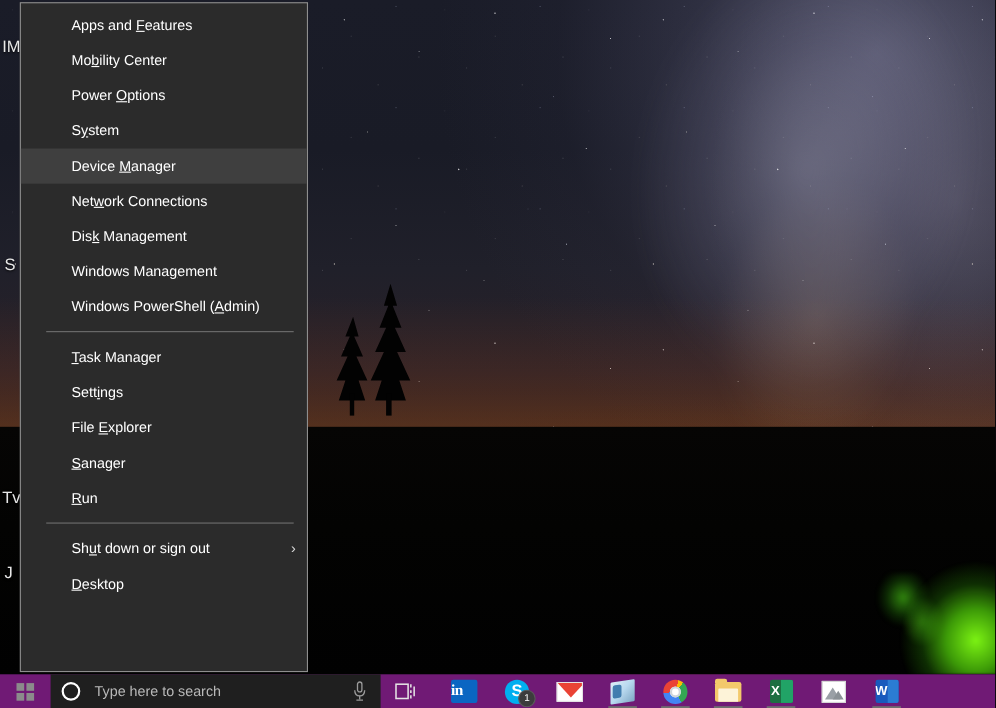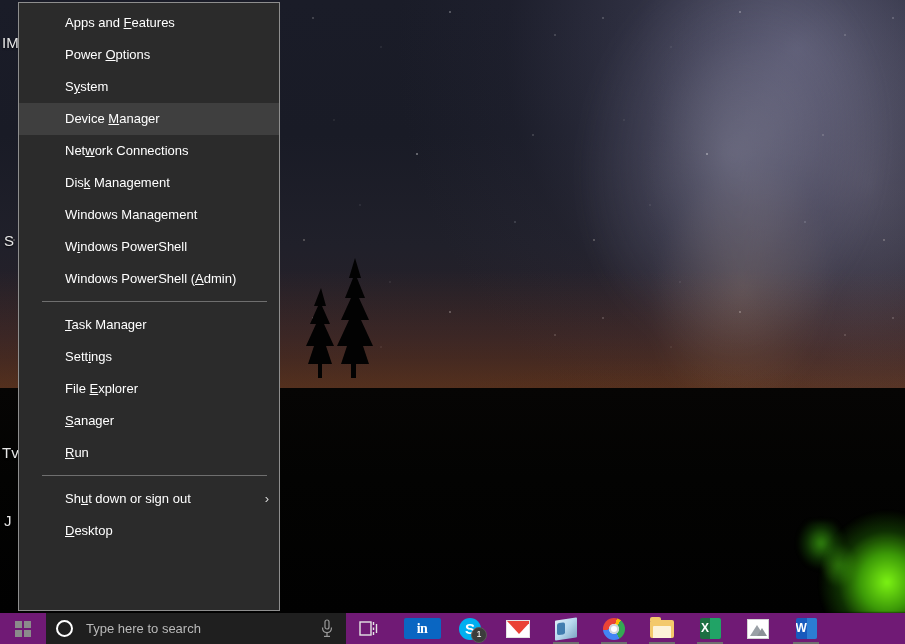--- a/index.html
+++ b/index.html
@@ -260,28 +260,28 @@
   .tb-app.running::after {
     content: "";
     position: absolute;
     bottom: 0; left: 11px;
     width: 26px; height: 2px;
     background: #6f6f6f;
   }
 
   
   .ic-linkedin {
-    width: 37px; height: 21px; border-radius: 2px;
+    width: 24px; height: 21px; border-radius: 2px;
     background: #0a66c2;
     color: #fff;
     font-family: "Liberation Serif", serif;
     font-weight: bold;
     font-size: 14px;
     line-height: 21px;
-    text-align: center;
+    text-align: left;
     letter-spacing: -0.5px;
   }
   .ic-skype {
     width: 22px; height: 22px; border-radius: 50%;
     background: #00aff0;
     color: #fff;
     font-size: 15px; font-weight: bold;
     line-height: 22px; text-align: center;
     font-family: "Liberation Sans", sans-serif;
     position: relative;
@@ -460,27 +460,27 @@
 
     <div class="desk-label" style="left:2px; top:34px;">IM</div>
     <div class="desk-label" style="left:4px; top:232px;">S</div>
     <div class="desk-label" style="left:2px; top:444px;">Tv</div>
     <div class="desk-label" style="left:4px; top:512px;">J</div>
   </div>
 
   <div id="winx-menu">
     <div class="menu-list" id="menu-list">
         <div class="menu-item"><span>Apps and </span><span class="acc">F</span><span>eatures</span></div>
+        <div class="menu-item"><span>Mo</span><span class="acc">b</span><span>ility Center</span></div>
         <div class="menu-item"><span>Power </span><span class="acc">O</span><span>ptions</span></div>
         <div class="menu-item"><span>S</span><span class="acc">y</span><span>stem</span></div>
         <div class="menu-item selected"><span>Device </span><span class="acc">M</span><span>anager</span></div>
         <div class="menu-item"><span>Net</span><span class="acc">w</span><span>ork Connections</span></div>
         <div class="menu-item"><span>Dis</span><span class="acc">k</span><span> Management</span></div>
         <div class="menu-item"><span>Windows Mana</span><span class="acc">g</span><span>ement</span></div>
-        <div class="menu-item"><span>W</span><span class="acc">i</span><span>ndows PowerShell</span></div>
         <div class="menu-item"><span>Windows PowerShell (</span><span class="acc">A</span><span>dmin)</span></div>
         <div class="menu-sep"></div>
         <div class="menu-item"><span></span><span class="acc">T</span><span>ask Manager</span></div>
         <div class="menu-item"><span>Sett</span><span class="acc">i</span><span>ngs</span></div>
         <div class="menu-item"><span>File </span><span class="acc">E</span><span>xplorer</span></div>
         <div class="menu-item"><span></span><span class="acc">S</span><span>anager</span></div>
         <div class="menu-item"><span></span><span class="acc">R</span><span>un</span></div>
         <div class="menu-sep"></div>
         <div class="menu-item"><span>Sh</span><span class="acc">u</span><span>t down or sign out</span><span class="submenu-arrow">›</span></div>
         <div class="menu-item"><span></span><span class="acc">D</span><span>esktop</span></div>

